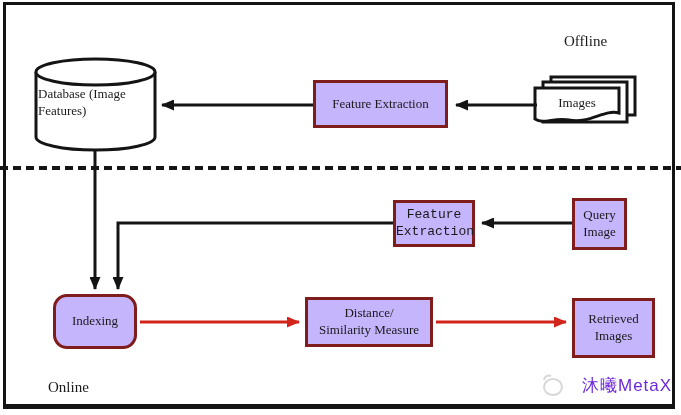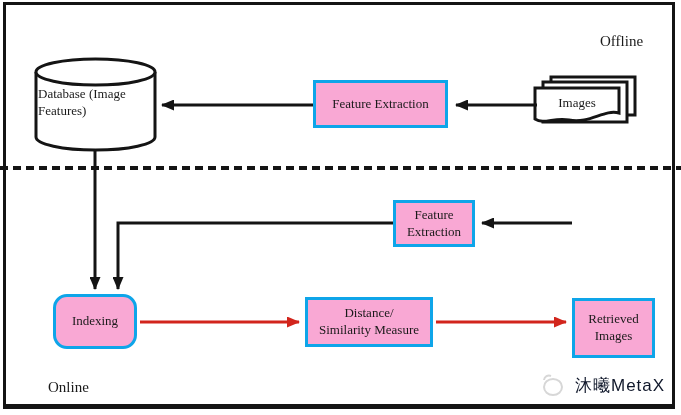--- a/index.html
+++ b/index.html
@@ -16,48 +16,48 @@
     width:672px;height:407px;
     box-sizing:border-box;
     border:3px solid #141414;
     border-bottom-width:5px;
     background:transparent;
   }
   #wires{position:absolute;left:0;top:0;width:681px;height:415px;}
   .node{
     position:absolute;
     box-sizing:border-box;
-    border:3px solid #0ea5e9;
-    background:#f9a8d4;
+    border:3px solid #7f1d1d;
+    background:#c4b5fd;
     display:flex;flex-direction:column;justify-content:center;
     text-align:center;
     font-size:13px;line-height:1.28;
   }
   .node span{display:block;}
   #node-fe-offline{left:313px;top:80px;width:135px;height:48px;}
-  #node-fe-online{left:393px;top:200px;width:82px;height:47px;}
+  #node-fe-online{left:393px;top:200px;width:82px;height:47px;font-family:Liberation Mono, monospace;}
   #node-query{left:572px;top:198px;width:55px;height:52px;}
   #node-indexing{left:53px;top:294px;width:84px;height:55px;border-radius:14px;}
   #node-distance{left:305px;top:297px;width:128px;height:50px;}
   #node-retrieved{left:572px;top:298px;width:83px;height:60px;}
   .free-label{position:absolute;font-size:15px;}
-  #label-offline{left:600px;top:33px;}
+  #label-offline{left:564px;top:33px;}
   #label-online{left:48px;top:379px;}
   #db-text{
     position:absolute;left:38px;top:86px;width:116px;
     font-size:13px;line-height:1.3;
   }
   #images-text{
     position:absolute;left:535px;top:95px;width:84px;
     text-align:center;font-size:13px;
   }
   #watermark{
     position:absolute;left:540px;top:373px;
-    display:flex;align-items:center;gap:9px;
-    color:#0f172a;font-size:17px;letter-spacing:1px;
+    display:flex;align-items:center;gap:16px;
+    color:#6d28d9;font-size:17px;letter-spacing:1px;
     font-family:"Liberation Sans","DejaVu Sans",sans-serif;
   }
 </style>
 </head>
 <body>
 
 <div id="stage">
 
   <div id="frame"></div>
 
@@ -106,20 +106,24 @@
 
   <div class="node" id="node-fe-offline">
     <span>Feature Extraction</span>
   </div>
 
   <div class="node" id="node-fe-online">
     <span>Feature</span>
     <span>Extraction</span>
   </div>
 
+  <div class="node" id="node-query">
+    <span>Query</span>
+    <span>Image</span>
+  </div>
 
   <div class="node" id="node-indexing">
     <span>Indexing</span>
   </div>
 
   <div class="node" id="node-distance">
     <span>Distance/</span>
     <span>Similarity Measure</span>
   </div>
 

